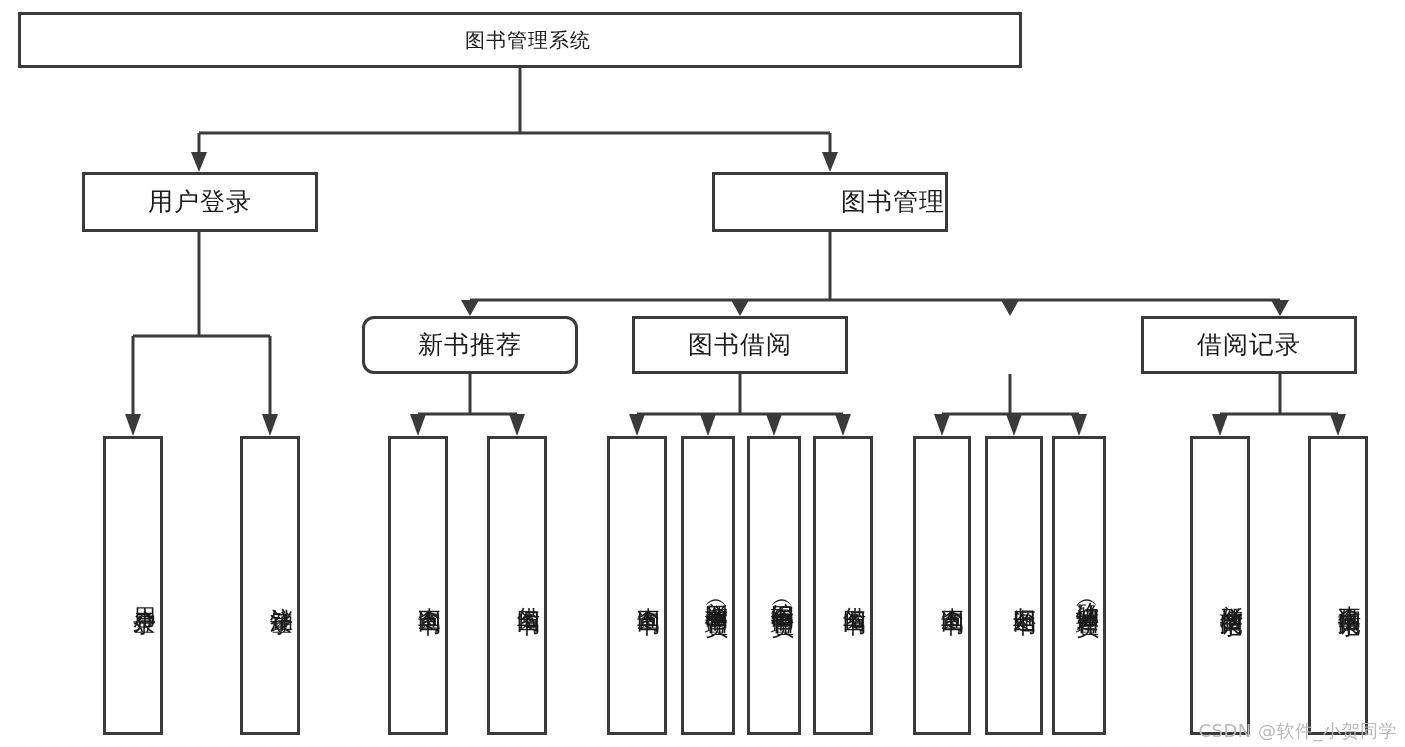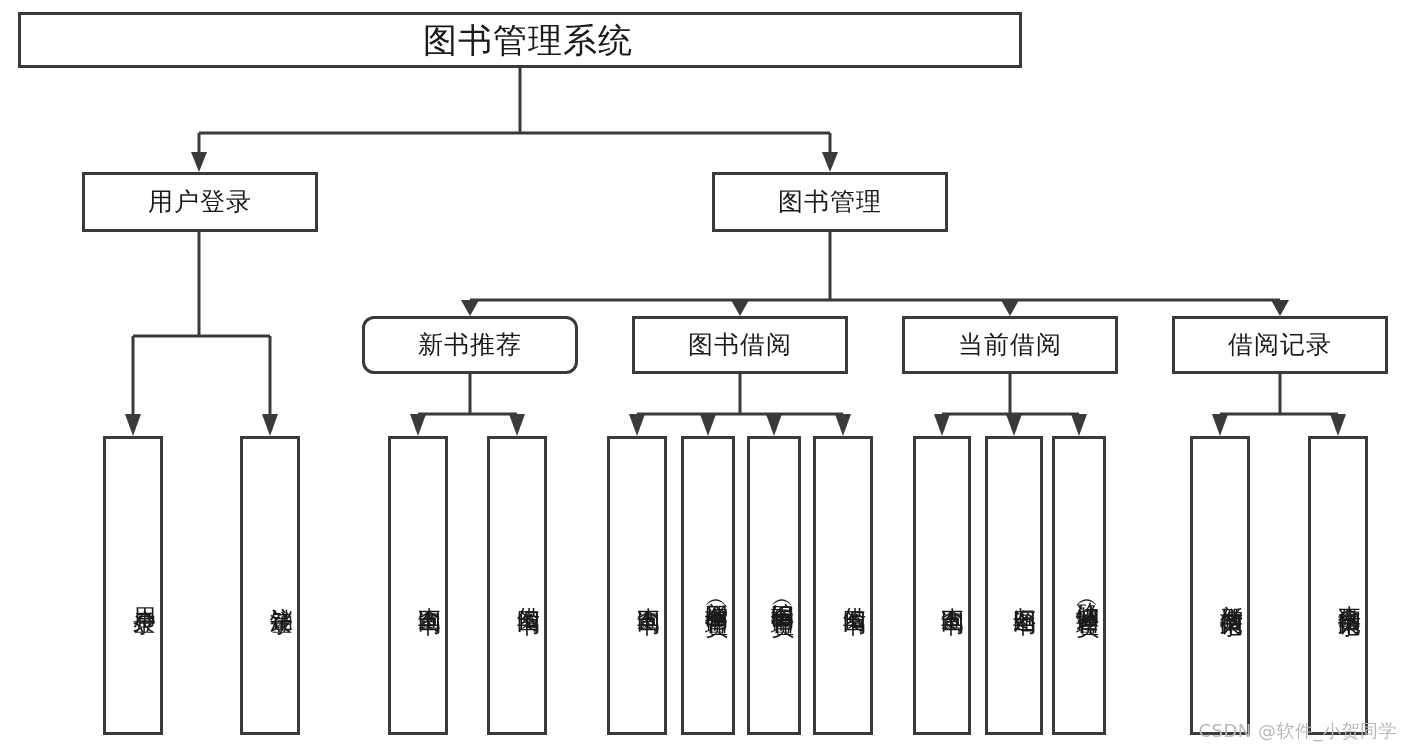--- a/index.html
+++ b/index.html
@@ -41,21 +41,21 @@
     padding-top: 14px;
     align-items: flex-start;
     justify-content: center;
   }
   .node.vert .vlabel {
     writing-mode: vertical-rl;
     text-orientation: upright;
     white-space: nowrap;
   }
   .node.root {
-    font-size: 34px;
+    font-size: 20px;
     padding-left: 16px;
   }
   svg.links {
     position: absolute;
     left: 0;
     top: 0;
     width: 1405px;
     height: 747px;
     pointer-events: none;
   }
@@ -134,34 +134,31 @@
     <polygon class="arrowhead" points="1330,414 1346,414 1338,436"></polygon>
   </svg>
 
   <div class="node horiz root" id="n-root" style="left: 18px; top: 12px; width: 1004px; height: 56px;">
     <span>图书管理系统</span>
   </div>
 
   <div class="node horiz" id="n-l2-0" style="left: 82px; top: 172px; width: 236px; height: 60px;">
     <span>用户登录</span>
   </div>
-  <div class="node horiz" id="n-l2-1" style="left: 712px; top: 172px; width: 236px; height: 60px;">
+  <div class="node horiz" id="n-l2-1" style="left: 712px; top: 172px; width: 236px; height: 60px; justify-content: flex-end;">
     <span>图书管理</span>
   </div>
 
   <div class="node horiz" id="n-l3-0" style="left: 362px; top: 316px; width: 216px; height: 58px; border-radius: 12px;">
     <span>新书推荐</span>
   </div>
   <div class="node horiz" id="n-l3-1" style="left: 632px; top: 316px; width: 216px; height: 58px;">
     <span>图书借阅</span>
   </div>
-  <div class="node horiz" id="n-l3-2" style="left: 902px; top: 316px; width: 216px; height: 58px;">
-    <span>当前借阅</span>
-  </div>
-  <div class="node horiz" id="n-l3-3" style="left: 1172px; top: 316px; width: 216px; height: 58px;">
+  <div class="node horiz" id="n-l3-3" style="left: 1141px; top: 316px; width: 216px; height: 58px;">
     <span>借阅记录</span>
   </div>
 
   <div class="node vert" id="n-lf-0" style="left: 103px; top: 436px; width: 60px; height: 299px;">
     <span class="vlabel">用户登录</span>
   </div>
   <div class="node vert" id="n-lf-1" style="left: 240px; top: 436px; width: 60px; height: 299px;">
     <span class="vlabel">注销登录</span>
   </div>
   <div class="node vert" id="n-lf-2" style="left: 388px; top: 436px; width: 60px; height: 299px;">

